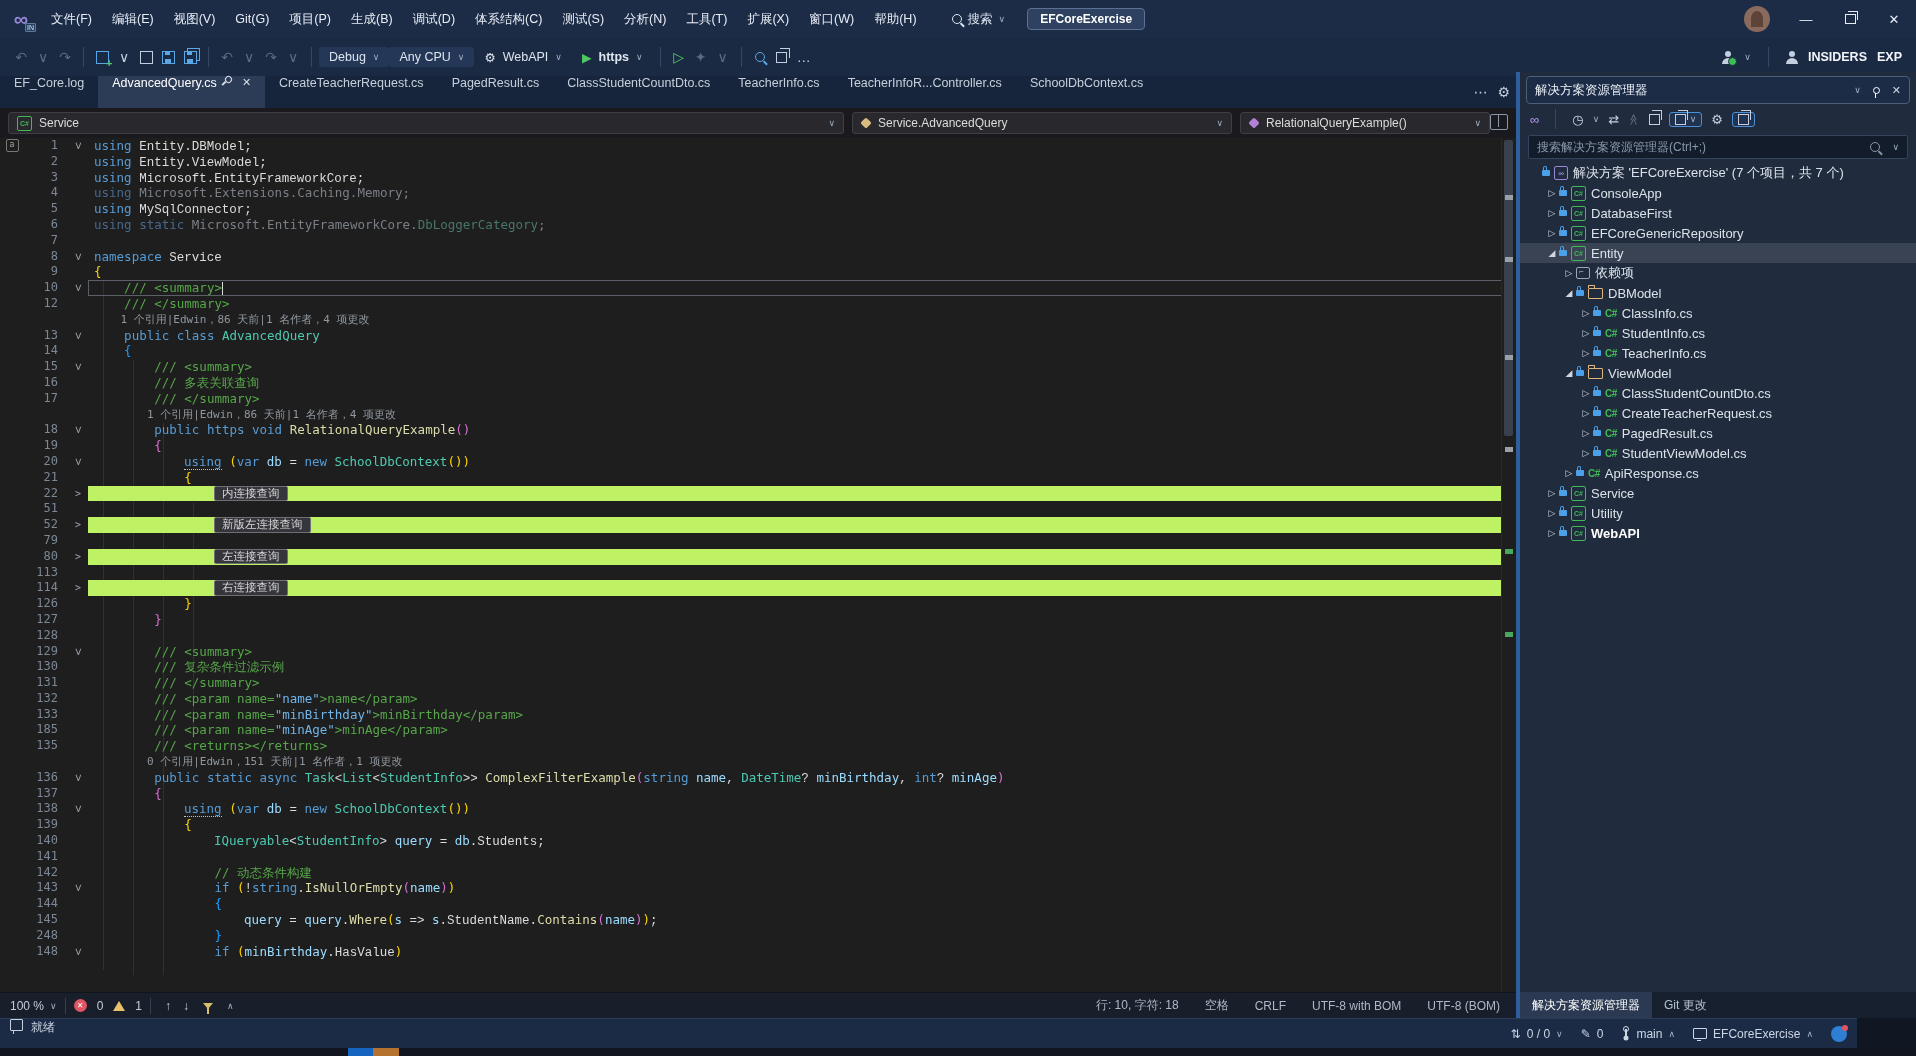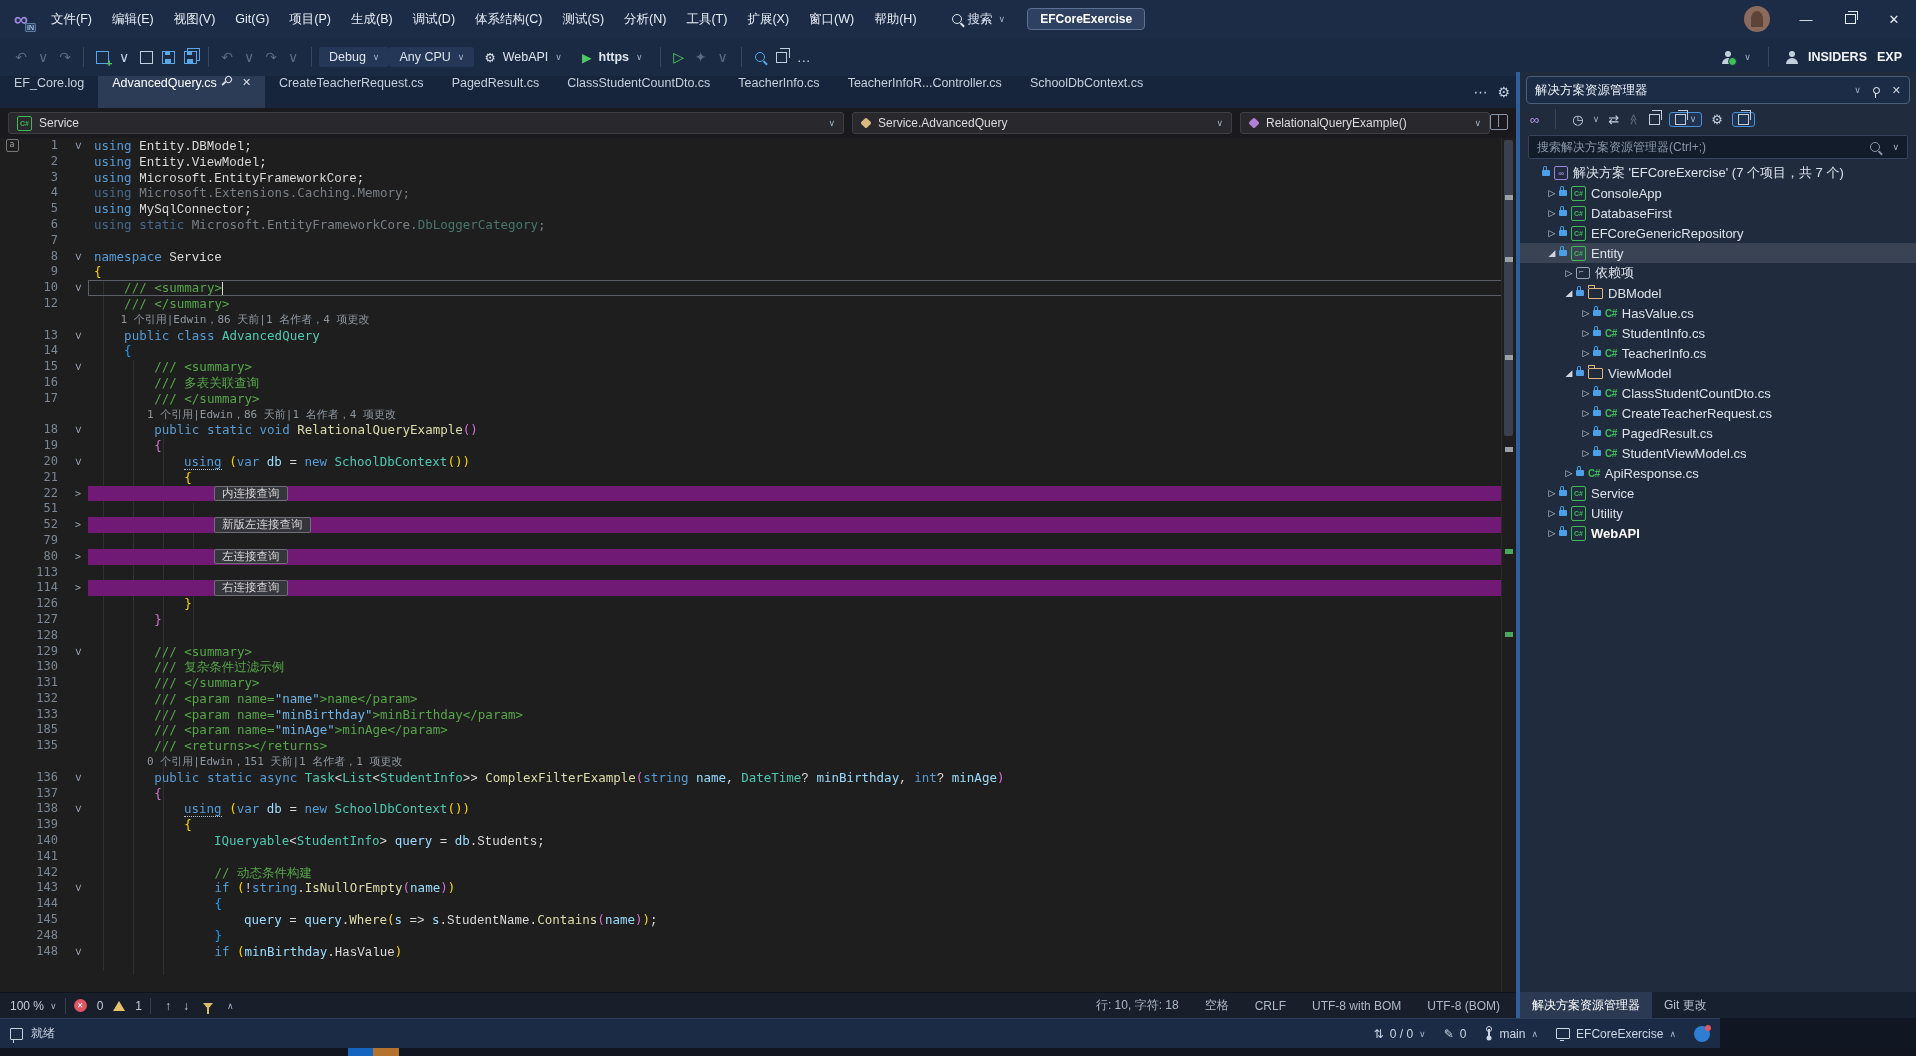--- a/index.html
+++ b/index.html
@@ -68,21 +68,21 @@
   
   #code{position:absolute;left:0;top:62px;width:1502px;height:854px;overflow:hidden;font-family:"DejaVu Sans Mono",monospace;font-size:12.5px;}
   .code-row{display:flex;height:15.8px;line-height:15.8px;white-space:pre;position:relative;}
   .glyph{width:24px;flex:0 0 24px;display:flex;align-items:center;justify-content:center;}
   .doc-glyph{width:11px;height:11px;border:1px solid #777;border-radius:2px;color:#aaa;font-size:8px;line-height:10px;text-align:center;}
   .lnum{width:44px;flex:0 0 44px;text-align:right;padding-right:10px;color:#7d8896;font-size:12px;box-sizing:border-box;}
   .fold{width:20px;flex:0 0 20px;text-align:center;color:#9aa4b0;font-size:10px;}
   .fold .fo{display:inline-block;transform:rotate(90deg);}
   .lbody{flex:1;padding-left:6px;position:relative;box-sizing:border-box;}
   .lbody.cur{outline:1px solid #5a5f68;outline-offset:-1px;}
-  .bar .lbody{background:#701a75;}
+  .bar .lbody{background:#bef264;}
   .lens{font-size:11px;}
   .tk-k{color:#569cd6;} .tk-ku{color:#569cd6;border-bottom:1px dotted #b9c4ce;}
   .tk-t{color:#4ec9b0;} .tk-m{color:#dcdcaa;} .tk-v{color:#9cdcfe;} .tk-p{color:#dcdcdc;font-family:Liberation Mono, monospace;}
   .tk-c{color:#57a64a;} .tk-ca{color:#6fb4e8;}
   .tk-g{color:#7a7f86;} .tk-gk{color:#47698c;} .tk-gt{color:#49756b;}
   .tk-b1{color:#ffd700;} .tk-b2{color:#da70d6;} .tk-b3{color:#179fff;}
   .tk-cl{color:#8f979f;}
   .fold-box{display:inline-block;border:1px solid #6e6e74;background:#35353c;color:#d6d6d6;border-radius:2px;padding:0 7px;font-size:11.5px;line-height:13.5px;vertical-align:1px;}
   .caret{position:absolute;top:1.5px;width:1.5px;height:13px;background:#dcdcdc;}
   .iguide{position:absolute;width:1px;background:rgba(140,140,160,.16);}
@@ -119,21 +119,21 @@
   .ti-proj{width:13px;height:13px;border:1px solid #3fba54;border-radius:2px;color:#3fba54;font-size:7px;font-weight:bold;display:flex;align-items:center;justify-content:center;}
   .ti-cs{color:#3fba54;font-size:10px;font-weight:bold;letter-spacing:-.5px;}
   .ti-folder{width:13px;height:9px;border:1.2px solid #dcb67a;border-radius:1px;position:relative;}
   .ti-folder::before{content:'';position:absolute;top:-3.2px;left:-1px;width:5px;height:2px;border:1.2px solid #dcb67a;border-bottom:none;border-radius:1px 1px 0 0;}
   .ti-deps{width:12px;height:10px;border:1.2px solid #9aa7b8;border-radius:2px;position:relative;}
   .ti-deps::after{content:'⌐';color:#9aa7b8;font-size:8px;position:absolute;left:2px;top:-1px;}
   #panel-tabs{position:absolute;left:1520px;top:992px;width:396px;height:26px;background:#16202f;display:flex;align-items:stretch;font-size:12px;}
   .ptab{display:flex;align-items:center;padding:0 12px;color:#b8c2cf;}
   .ptab.active{background:#2b3a52;color:#fff;}
   
-  #statusbar{left:0;top:1018px;width:1720px;height:30px;background:#1b2b46;border-top:1px solid #2a3c58;box-sizing:border-box;display:flex;align-items:center;font-size:12px;color:#cdd6e4;padding:0 10px;}
+  #statusbar{left:0;top:1018px;width:1857px;height:30px;background:#1b2b46;border-top:1px solid #2a3c58;box-sizing:border-box;display:flex;font-size:12px;color:#cdd6e4;padding:0 10px;}
   .flagbox{width:11px;height:10px;border:1.3px solid #c8d0dc;border-radius:1px;position:relative;margin-right:8px;}
   .flagbox::after{content:'';position:absolute;left:2px;bottom:-4px;width:3px;height:3px;border-left:1.3px solid #c8d0dc;}
   #status-right{margin-left:auto;display:flex;align-items:center;gap:18px;}
   .branch{display:inline-block;width:9px;height:12px;position:relative;}
   .branch::before{content:'';position:absolute;left:3.8px;top:1px;width:1.4px;height:9px;background:currentColor;}
   .branch::after{content:'';position:absolute;left:1.8px;top:-1.5px;width:4px;height:4px;border:1.3px solid currentColor;border-radius:50%;box-shadow:0 9px 0 -.5px currentColor;}
   .monitor{width:12px;height:9px;border:1.3px solid currentColor;border-radius:1px;position:relative;display:inline-block;}
   .monitor::after{content:'';position:absolute;left:3px;bottom:-3.4px;width:4px;height:1.4px;background:currentColor;}
   .fb-circle{width:16px;height:16px;border-radius:50%;background:#2e7fd3;position:relative;}
   .fb-circle::after{content:'';position:absolute;right:-1px;top:-1px;width:6px;height:6px;border-radius:50%;background:#e05561;}
@@ -317,21 +317,21 @@
       <div class="code-row"><span class="glyph"></span><span class="lnum">9</span><span class="fold"></span><div class="lbody"><span class="tk-b1">{</span></div></div>
       <div class="code-row"><span class="glyph"></span><span class="lnum">10</span><span class="fold"><span class="fo" style="font-family: &quot;DejaVu Sans&quot;, sans-serif;">&gt;</span></span><div class="lbody cur"><span class="tk-c">    /// &lt;summary&gt;</span><span class="caret" style="left: 133.84px;"></span></div></div>
       <div class="code-row"><span class="glyph"></span><span class="lnum">12</span><span class="fold"></span><div class="lbody"><span class="tk-c">    /// &lt;/summary&gt;</span></div></div>
       <div class="code-row lens"><span class="glyph"></span><span class="lnum"></span><span class="fold"></span><div class="lbody"><span class="tk-cl">    1 个引用|Edwin，86 天前|1 名作者，4 项更改</span></div></div>
       <div class="code-row"><span class="glyph"></span><span class="lnum">13</span><span class="fold"><span class="fo" style="font-family: &quot;DejaVu Sans&quot;, sans-serif;">&gt;</span></span><div class="lbody"><span class="tk-k">    public class </span><span class="tk-t">AdvancedQuery</span></div></div>
       <div class="code-row"><span class="glyph"></span><span class="lnum">14</span><span class="fold"></span><div class="lbody"><span class="tk-b3">    {</span></div></div>
       <div class="code-row"><span class="glyph"></span><span class="lnum">15</span><span class="fold"><span class="fo" style="font-family: &quot;DejaVu Sans&quot;, sans-serif;">&gt;</span></span><div class="lbody"><span class="tk-c">        /// &lt;summary&gt;</span></div></div>
       <div class="code-row"><span class="glyph"></span><span class="lnum">16</span><span class="fold"></span><div class="lbody"><span class="tk-c">        /// 多表关联查询</span></div></div>
       <div class="code-row"><span class="glyph"></span><span class="lnum">17</span><span class="fold"></span><div class="lbody"><span class="tk-c">        /// &lt;/summary&gt;</span></div></div>
       <div class="code-row lens"><span class="glyph"></span><span class="lnum"></span><span class="fold"></span><div class="lbody"><span class="tk-cl">        1 个引用|Edwin，86 天前|1 名作者，4 项更改</span></div></div>
-      <div class="code-row"><span class="glyph"></span><span class="lnum">18</span><span class="fold"><span class="fo" style="font-family: &quot;DejaVu Sans&quot;, sans-serif;">&gt;</span></span><div class="lbody"><span class="tk-k">        public static void </span><span class="tk-m">RelationalQueryExample</span><span class="tk-b2">()</span></div></div>
+      <div class="code-row"><span class="glyph"></span><span class="lnum">18</span><span class="fold"><span class="fo" style="font-family: &quot;DejaVu Sans&quot;, sans-serif;">&gt;</span></span><div class="lbody"><span class="tk-k">        public https void </span><span class="tk-m">RelationalQueryExample</span><span class="tk-b2">()</span></div></div>
       <div class="code-row"><span class="glyph"></span><span class="lnum">19</span><span class="fold"></span><div class="lbody"><span class="tk-b2">        {</span></div></div>
       <div class="code-row"><span class="glyph"></span><span class="lnum">20</span><span class="fold"><span class="fo" style="font-family: &quot;DejaVu Sans&quot;, sans-serif;">&gt;</span></span><div class="lbody"><span class="tk-p">            </span><span class="tk-ku">using</span><span class="tk-p"> </span><span class="tk-b1">(</span><span class="tk-k">var </span><span class="tk-v">db</span><span class="tk-p"> = </span><span class="tk-k">new </span><span class="tk-t">SchoolDbContext</span><span class="tk-b1">()</span><span class="tk-b1">)</span></div></div>
       <div class="code-row"><span class="glyph"></span><span class="lnum">21</span><span class="fold"></span><div class="lbody"><span class="tk-b1">            {</span></div></div>
       <div class="code-row bar"><span class="glyph"></span><span class="lnum">22</span><span class="fold"><span>&gt;</span></span><div class="lbody"><span class="tk-p">                </span><span class="fold-box">内连接查询</span></div></div>
       <div class="code-row"><span class="glyph"></span><span class="lnum">51</span><span class="fold"></span><div class="lbody"></div></div>
       <div class="code-row bar"><span class="glyph"></span><span class="lnum">52</span><span class="fold"><span>&gt;</span></span><div class="lbody"><span class="tk-p">                </span><span class="fold-box">新版左连接查询</span></div></div>
       <div class="code-row"><span class="glyph"></span><span class="lnum">79</span><span class="fold"></span><div class="lbody"></div></div>
       <div class="code-row bar"><span class="glyph"></span><span class="lnum">80</span><span class="fold"><span>&gt;</span></span><div class="lbody"><span class="tk-p">                </span><span class="fold-box">左连接查询</span></div></div>
       <div class="code-row"><span class="glyph"></span><span class="lnum">113</span><span class="fold"></span><div class="lbody"></div></div>
       <div class="code-row bar"><span class="glyph"></span><span class="lnum">114</span><span class="fold"><span>&gt;</span></span><div class="lbody"><span class="tk-p">                </span><span class="fold-box">右连接查询</span></div></div>
@@ -468,21 +468,21 @@
       <div class="tree-row" style="padding-left: 42px;">
         <span class="twist">◢</span>
         <span class="lock"></span>
         <span class="ti ti-folder"></span>
         <span>DBModel</span>
       </div>
       <div class="tree-row" style="padding-left: 59px;">
         <span class="twist">▷</span>
         <span class="lock"></span>
         <span class="ti ti-cs">C#</span>
-        <span>HasValue.cs</span>
+        <span>ClassInfo.cs</span>
       </div>
       <div class="tree-row" style="padding-left: 59px;">
         <span class="twist">▷</span>
         <span class="lock"></span>
         <span class="ti ti-cs">C#</span>
         <span>StudentInfo.cs</span>
       </div>
       <div class="tree-row" style="padding-left: 59px;">
         <span class="twist">▷</span>
         <span class="lock"></span>

